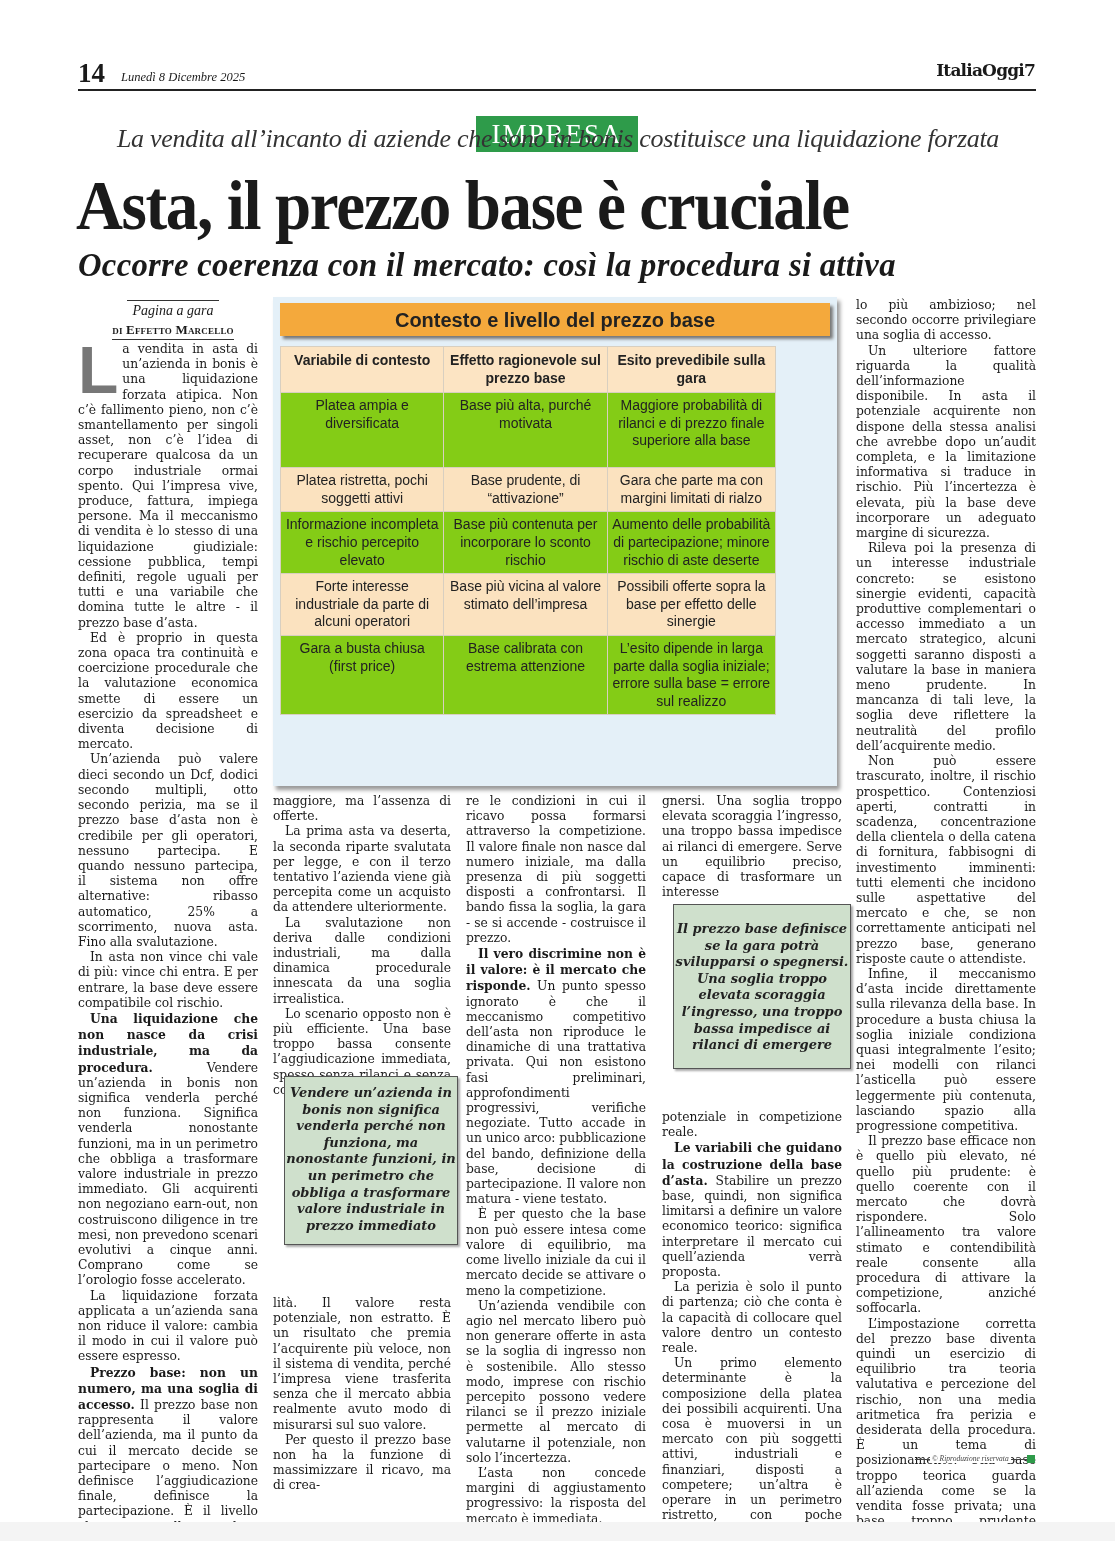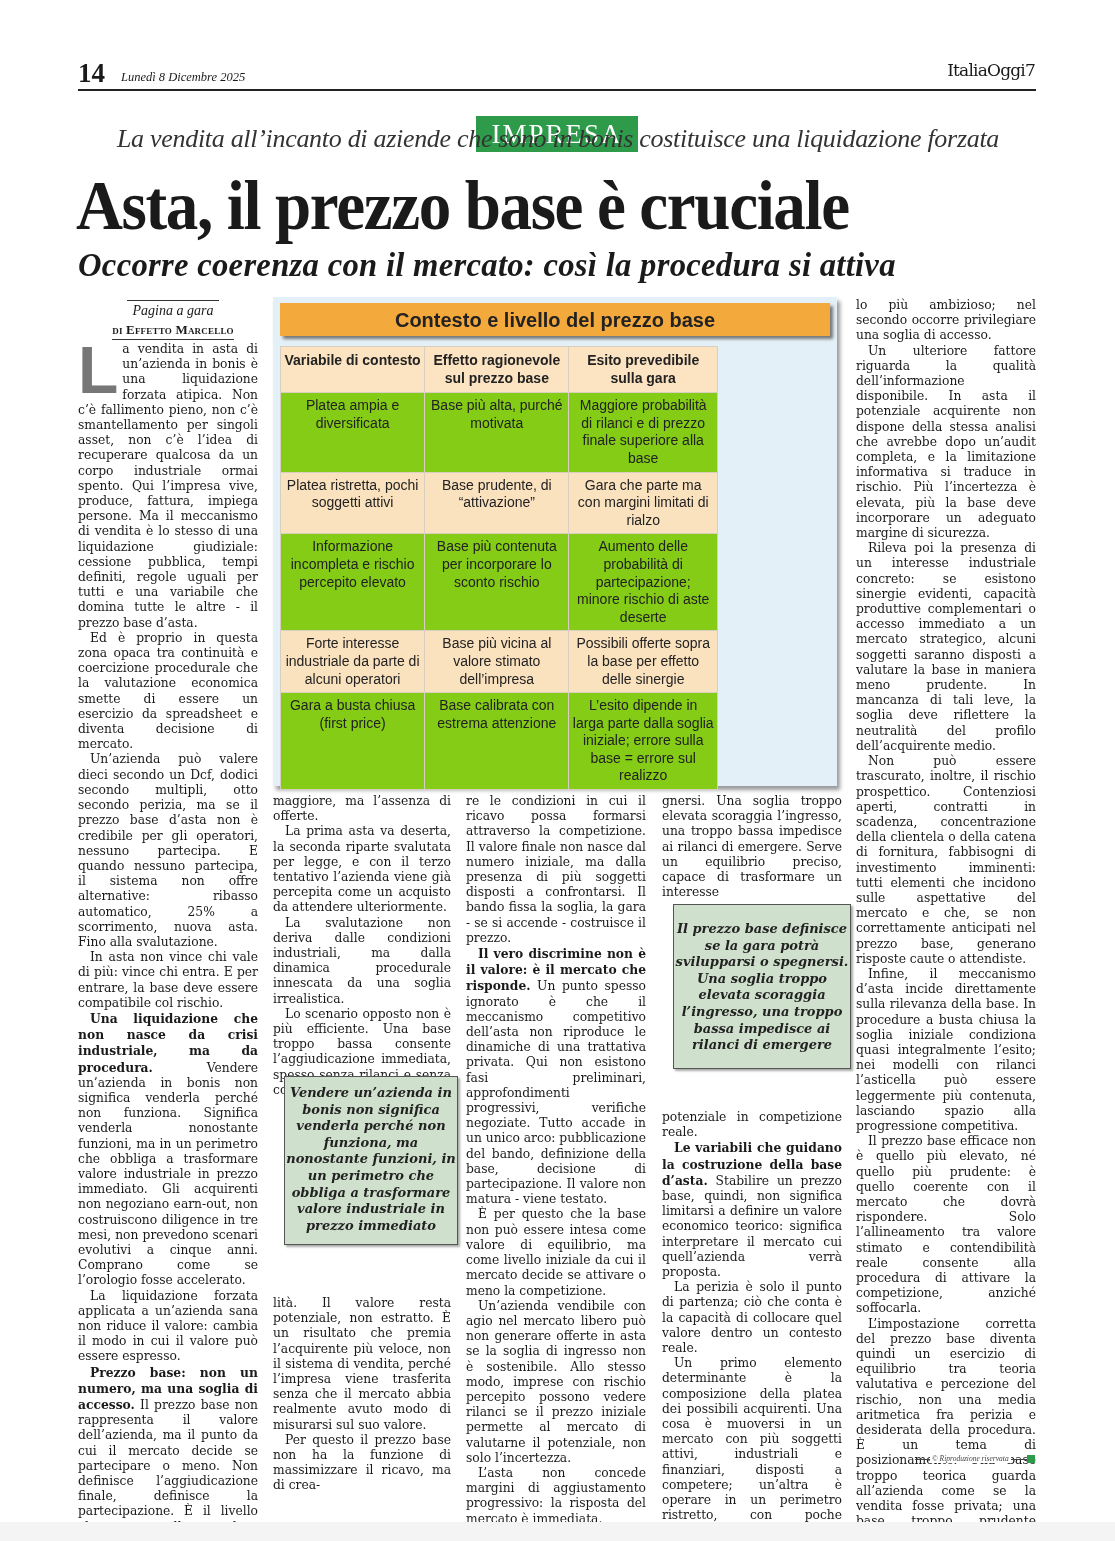--- a/index.html
+++ b/index.html
@@ -5,40 +5,40 @@
   html, body { margin:0; padding:0; background:#ffffff; }
   body { width:1115px; height:1541px; position:relative; overflow:hidden;
          font-family:"DejaVu Serif", serif; color:#1a1a1a; }
   .abs { position:absolute; }
   
   #pagenum { left:78px; top:58px; font-family:"Liberation Serif", serif; font-weight:bold; font-size:27px; line-height:30px; }
   #date { left:121px; top:70px; font-family:"Liberation Serif", serif; font-style:italic; font-size:12.5px; }
   #rule-top { left:78px; top:89px; width:958px; height:2px; background:#222; }
   #section { left:476px; top:68px; width:162px; height:36px; background:#2e9b4a; color:#fff;
              font-family:"Liberation Serif", serif; font-size:27px; letter-spacing:2px; text-align:center; line-height:37px;margin-top:48px; }
-  #masthead { right:80px; top:60px; font-family:"DejaVu Serif", serif; font-weight:normal; font-size:17px; letter-spacing:-0.8px; }
+  #masthead { right:80px; top:60px; font-family:"DejaVu Serif", serif; font-weight:bold; font-size:17px; letter-spacing:-0.8px; }
   
   #occhiello { left:78px; top:124px; width:960px; font-family:"Liberation Serif", serif; font-style:italic; font-size:26px; color:#333; white-space:nowrap; letter-spacing:-0.3px;text-align:center; }
   #headline { left:76px; top:164px; font-family:"Liberation Serif", serif; font-weight:bold; font-size:70px; line-height:84px; letter-spacing:-1.5px; white-space:nowrap; transform:scaleX(0.93); transform-origin:left top; }
   #subhead { left:78px; top:246px; font-family:"Liberation Serif", serif; font-weight:bold; font-style:italic; font-size:34px; letter-spacing:0.3px; white-space:nowrap; transform:scaleX(0.96); transform-origin:left top; }
   
   .col { position:absolute; font-size:12.3px; line-height:15.2px; text-align:justify; hyphens:manual; }
   .col p { margin:0; text-indent:12px; }
   .col p.noind { text-indent:0; }
   .col b { font-weight:bold;margin-top:32px; }
   #byline { left:78px; top:300px; width:190px; text-align:center; }
   #byline .pre { font-family:"Liberation Serif", serif; font-style:italic; font-size:14px; border-top:1px solid #333; display:inline-block; padding-top:2px; width:92px; }
   #byline .name { font-family:"Liberation Serif", serif; font-weight:bold; font-size:13px; letter-spacing:0.2px; border-bottom:1px solid #333; display:inline-block; padding-bottom:1px; }
   .dropcap { float:left; font-family:"Liberation Sans", sans-serif; font-weight:bold; font-size:66px; line-height:52px; color:#777; margin:2px 4px 0 0; }
   
   #tablebox { left:273px; top:297px; width:564px; height:489px; background:#e4f0f8; box-shadow:3px 4px 4px #999; }
   #table-title { left:280px; top:303px; width:550px; height:33px; background:#f4a93c;
                  box-shadow:3px 3px 3px #777; font-family:"Liberation Sans", sans-serif; font-weight:bold;
                  font-size:20px; text-align:center; line-height:34px; color:#222; }
-  #grid { left:280px; top:346px; width:438px; border-collapse:collapse; font-family:"Liberation Sans", sans-serif; font-size:14px; line-height:17.6px; color:#222; }
+  #grid { left:280px; top:346px; width:496px; border-collapse:collapse; font-family:"Liberation Sans", sans-serif; font-size:14px; line-height:17.6px; color:#222; }
   #grid td, #grid th { border:1px solid #d8cfc0; text-align:center; vertical-align:top; padding:4px 3px; }
   #grid th { font-weight:bold; font-size:14px; background:#fce4c3; padding:5px 3px; }
   #grid tr.odd td { background:#84cc16; }
   #grid tr.even td { background:#fbe2bf; }
   
   .quote { position:absolute; background:#cfe0cc; border:1px solid #555; box-shadow:2px 2px 2px #aaa;
            font-family:"DejaVu Serif", serif; font-weight:bold; font-style:italic; font-size:13px; line-height:16.6px; text-align:center; color:#222;margin-left:9px; }
   #footer-copy { left:915px; top:1454px; font-family:"Liberation Serif", serif; font-style:italic; font-size:7.5px; color:#444; }
   #footer-line { left:915px; top:1459px; width:118px; height:1px; background:#444; }
   #footer-sq { left:1027px; top:1455px; width:8px; height:8px; background:#2e9b4a; }

